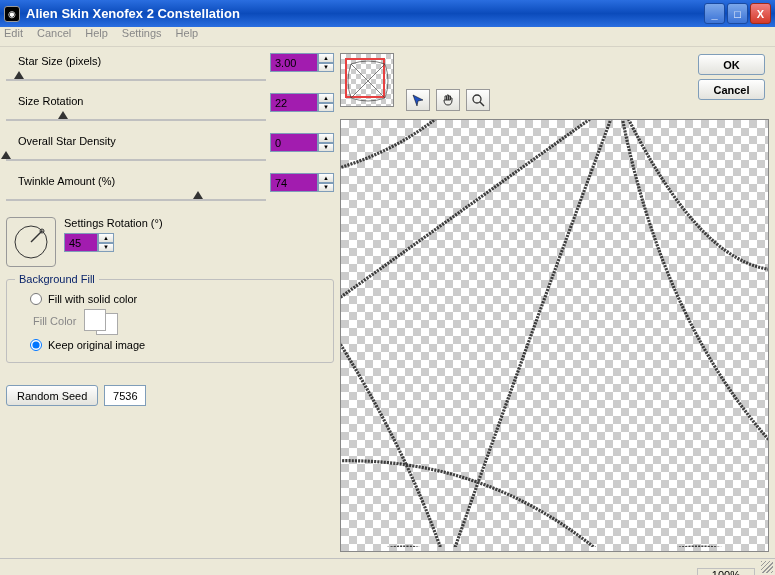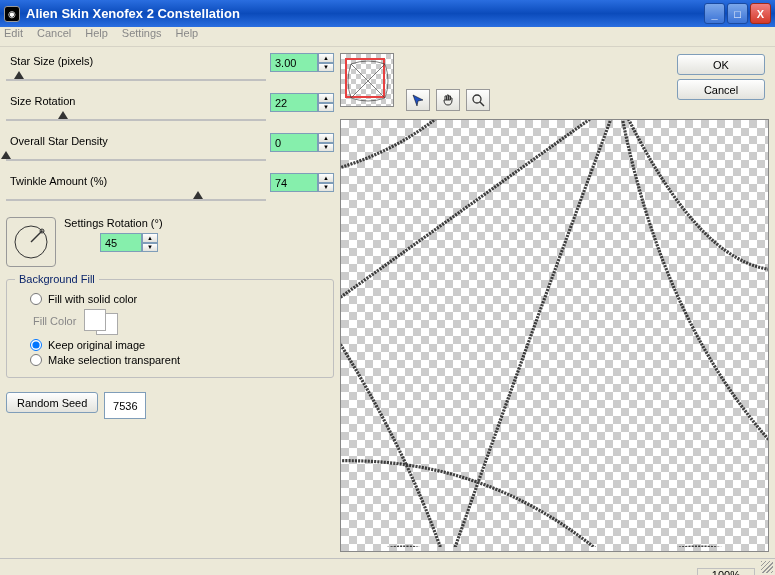--- a/index.html
+++ b/index.html
@@ -13,55 +13,55 @@
 .winbtn.close { background: linear-gradient(#f08080,#d43a2a); border-color: #a02b1a; }
 
 .menubar { height: 20px; background: #ece9d8; border-bottom: 1px solid #d6d3c6; display: flex; align-items: flex-start; padding: 0 4px; gap: 14px; }
 .menubar span { color: #888; cursor: default; }
 
 .body { display: flex; height: 511px; padding: 6px; gap: 6px; }
 .left { width: 328px; display: flex; flex-direction: column; gap: 6px; }
 .right { flex: 1; display: flex; flex-direction: column; }
 
 .param { position: relative; height: 34px; }
-.param .label { position: absolute; left: 4px; top: 2px; }
+.param .label { position: absolute; left: 12px; top: 2px; }
 .param .numbox { position: absolute; right: 0; top: 0; display: flex; }
-.numinput { width: 48px; height: 19px; border: 1px solid #7f9db9; background: #86efac; padding: 0 4px; text-align: left; }
+.numinput { width: 48px; height: 19px; border: 1px solid #7f9db9; background: #a21caf; padding: 0 4px; text-align: left; }
 .spin { width: 16px; height: 19px; display: flex; flex-direction: column; }
 .spin button { flex: 1; border: 1px solid #7f9db9; background: linear-gradient(#fefefe,#e3e3dd); font-size: 6px; line-height: 0; cursor: pointer; padding: 0; }
 .track { position: absolute; left: 0; right: 68px; bottom: 6px; height: 2px; background: #c0c0c0; }
 .thumb { position: absolute; bottom: 2px; width: 0; height: 0; border-left: 5px solid transparent; border-right: 5px solid transparent; border-bottom: 8px solid #333; transform: translateX(-5px); }
 
 .twinkle { display: flex; gap: 8px; align-items: flex-start; padding-top: 4px; }
 .dial { width: 50px; height: 50px; border: 1px solid #999; background: #ece9d8; border-radius: 4px; display: flex; align-items: center; justify-content: center; }
 .dial svg circle { fill: none; stroke: #333; stroke-width: 1; }
 .twinkle .col { display: flex; flex-direction: column; gap: 4px; }
 
 .groupbox { border: 1px solid #bfbfbf; border-radius: 3px; padding: 10px 8px 8px; position: relative; margin-top: 6px; }
 .groupbox .legend { position: absolute; top: -7px; left: 8px; background: #ece9d8; padding: 0 4px; color: #0a246a; }
 .radio-row { display: flex; align-items: center; gap: 6px; margin: 3px 15px; }
 .radio-row input[type=radio] { width: 12px; height: 12px; }
 .fillcolor { display: flex; align-items: center; gap: 8px; margin: 4px 0 6px 18px; color: #888; }
 .swatch-wrap { position: relative; width: 40px; height: 24px; }
 .swatch { width: 22px; height: 22px; border: 1px solid #aaa; background: #fff; position: absolute; }
 .swatch.back { left: 12px; top: 4px; }
 .swatch.front { left: 0; top: 0; }
 
-.seed-row { display: flex; gap: 6px; margin-top: 8px; }
+.seed-row { display: flex; gap: 6px; margin-top: 16px; }
 .btn { height: 21px; border: 1px solid #7f9db9; background: linear-gradient(#fefefe,#e3e3dd); border-radius: 3px; padding: 0 10px; cursor: pointer; }
-.seedval { width: 42px; height: 27px; border: 1px solid #7f9db9; background: #fff; text-align: center; }
+.seedval { width: 42px; height: 21px; border: 1px solid #7f9db9; background: #fff; text-align: center; }
 
 .right-top { display: flex; gap: 12px; height: 60px; }
 .thumb-preview { width: 54px; height: 54px; border: 1px solid #888; padding: 2px; background: repeating-conic-gradient(#ccc 0 25%, #fff 0 50%) 0 0/10px 10px; position: relative; }
 .thumb-preview .sel { position: absolute; left: 4px; top: 4px; width: 40px; height: 40px; border: 2px solid #e74040; }
 .tools { display: flex; gap: 6px; align-items: flex-end; margin-bottom: 2px; }
 .toolbtn { width: 24px; height: 22px; border: 1px solid #999; background: linear-gradient(#fefefe,#e3e3dd); display: flex; align-items: center; justify-content: center; cursor: pointer; }
 
 .okcancel { position: absolute; right: 10px; top: 54px; display: flex; flex-direction: column; gap: 4px; }
-.okcancel .btn { width: 88px; }
+.okcancel .btn { width: 67px; font-weight: bold; }
 
 .preview { flex: 1; margin-top: 6px; border: 1px solid #888; background: repeating-conic-gradient(#ccc 0 25%, #fff 0 50%) 0 0/16px 16px; position: relative; overflow: hidden; }
 .preview svg { position: absolute; inset: 0; }
 
 .statusbar { height: 33px; border-top: 1px solid #c0c0c0; background: #ece9d8; display: flex; justify-content: flex-end; align-items: center; padding-right: 20px; }
 .statusbar .cell { border: 1px solid #c0c0c0; padding: 0 14px; height: 15px; display: flex; align-items: center; }
 .grip { position: absolute; right: 2px; bottom: 2px; width: 12px; height: 12px; background: repeating-linear-gradient(135deg,#999 0 1px,transparent 1px 3px); }
 </style>
 </head>
 <body>
@@ -155,21 +155,21 @@
       <div class="dial">
         <svg width="40" height="40">
             <circle cx="20" cy="20" r="16"></circle>
             <line x1="20" y1="20" x2="31" y2="9" stroke="#333" stroke-width="1.5"></line>
             <circle cx="31" cy="9" r="2" fill="#333"></circle>
           </svg>
       </div>
       <div class="col">
         <div>Settings Rotation (°)</div>
         <div class="numbox" style="display:flex">
-            <input class="numinput" style="width: 42px; margin-left: 36px;" value="45">
+            <input class="numinput" style="width: 34px;" value="45">
             <div class="spin">
               <button>▲</button>
               <button>▼</button>
             </div>
           </div>
       </div>
     </div>
 
     <div class="groupbox">
       <div class="legend">Background Fill</div>
@@ -180,24 +180,20 @@
       <div class="fillcolor">
         <span>Fill Color</span>
         <div class="swatch-wrap">
             <div class="swatch back"></div>
             <div class="swatch front"></div>
           </div>
       </div>
       <label class="radio-row">
           <input type="radio" name="bg" checked="" style="">
           <span>Keep original image</span>
-        </label>
-      <label class="radio-row">
-          <input type="radio" name="bg" style="">
-          <span>Make selection transparent</span>
         </label>
     </div>
 
     <div class="seed-row">
       <button class="btn">Random Seed</button>
       <input class="seedval" value="7536" style="">
     </div>
   </div>
 
   <div class="right">

